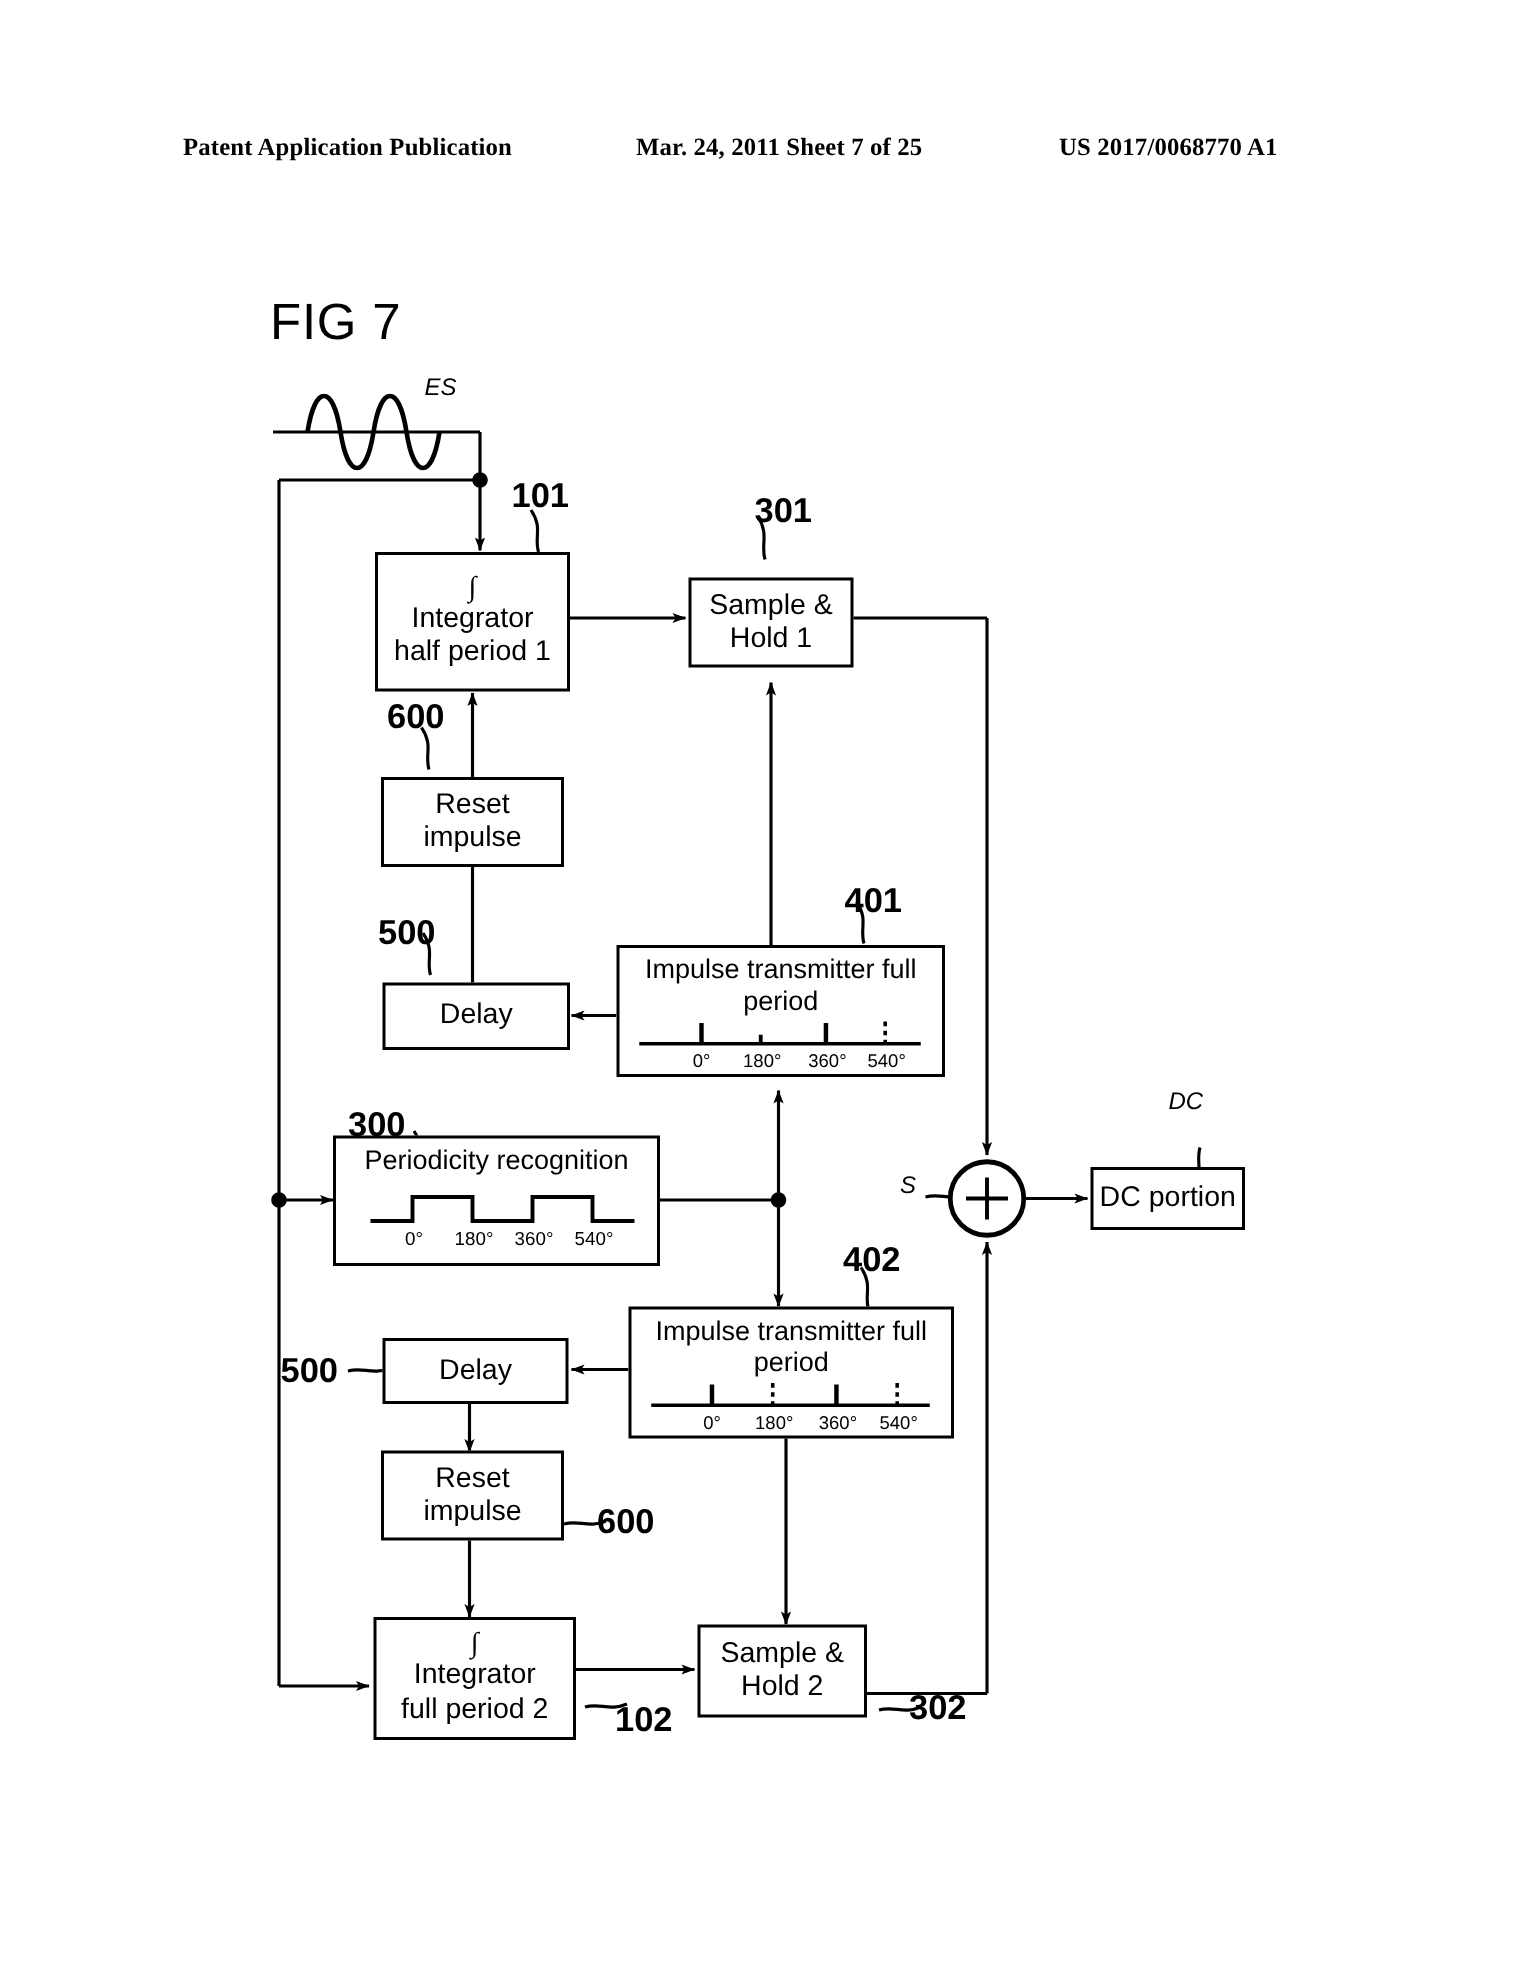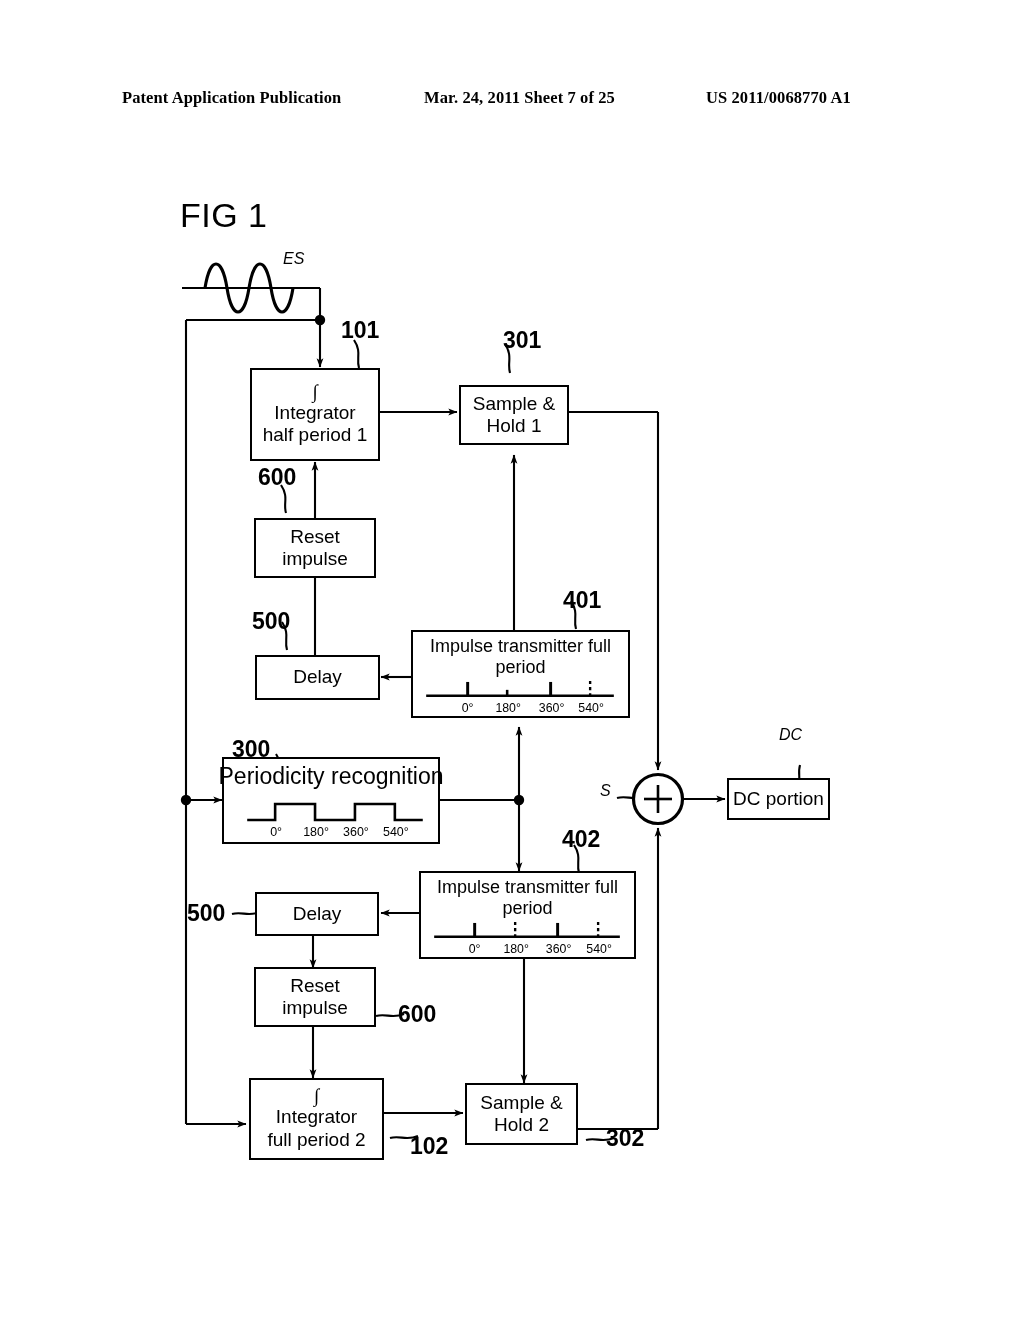--- a/index.html
+++ b/index.html
@@ -100,24 +100,24 @@
   }
 </style>
 </head>
 <body>
 
 <div id="page">
 
   <div class="pub-header">
     <span class="h-left">Patent Application Publication</span>
     <span class="h-mid">Mar. 24, 2011  Sheet 7 of 25</span>
-    <span class="h-right">US 2011/0068770 A1</span>
-  </div>
-
-  <div class="fig-label">FIG 1</div>
+    <span class="h-right">US 2017/0068770 A1</span>
+  </div>
+
+  <div class="fig-label">FIG 7</div>
 
   <svg id="diagram" viewBox="0 0 1024 1320">
     <defs>
       <marker id="ah" markerWidth="11" markerHeight="11" refX="9.2" refY="4" orient="auto" markerUnits="userSpaceOnUse">
         <path d="M0.5,0.6 L9.6,4 L0.5,7.4 L2.6,4 Z" fill="#000"></path>
       </marker>
     </defs>
 
     <g stroke="#000" fill="none" stroke-width="2.1" stroke-linecap="butt">
 
@@ -225,21 +225,21 @@
       <line x1="132" y1="4" x2="132" y2="18" stroke="#000" stroke-width="3"></line>
       <line x1="172" y1="3" x2="172" y2="18" stroke="#000" stroke-width="2.4" stroke-dasharray="3.2,3"></line>
       <text class="axis-lbl" x="48" y="34" text-anchor="middle">0°</text>
       <text class="axis-lbl" x="89" y="34" text-anchor="middle">180°</text>
       <text class="axis-lbl" x="133" y="34" text-anchor="middle">360°</text>
       <text class="axis-lbl" x="173" y="34" text-anchor="middle">540°</text>
     </svg>
   </div>
 
   <div class="blk wave-blk small" style="left:222px; top:757px; width:218px; height:87px;">
-    <span class="title" style="font-size:23px;">Periodicity recognition</span>
+    <span class="title" style="font-size:18px;">Periodicity recognition</span>
     <svg class="wave-svg" width="200" height="52" viewBox="0 0 200 52">
       <path d="M16,30 L44,30 L44,14 L84,14 L84,30 L124,30 L124,14 L164,14 L164,30 L192,30" stroke="#000" stroke-width="2.6" fill="none"></path>
       <text class="axis-lbl" x="45" y="46" text-anchor="middle">0°</text>
       <text class="axis-lbl" x="85" y="46" text-anchor="middle">180°</text>
       <text class="axis-lbl" x="125" y="46" text-anchor="middle">360°</text>
       <text class="axis-lbl" x="165" y="46" text-anchor="middle">540°</text>
     </svg>
   </div>
 
   <div class="blk wave-blk small" style="left:419px; top:871px; width:217px; height:88px;">

